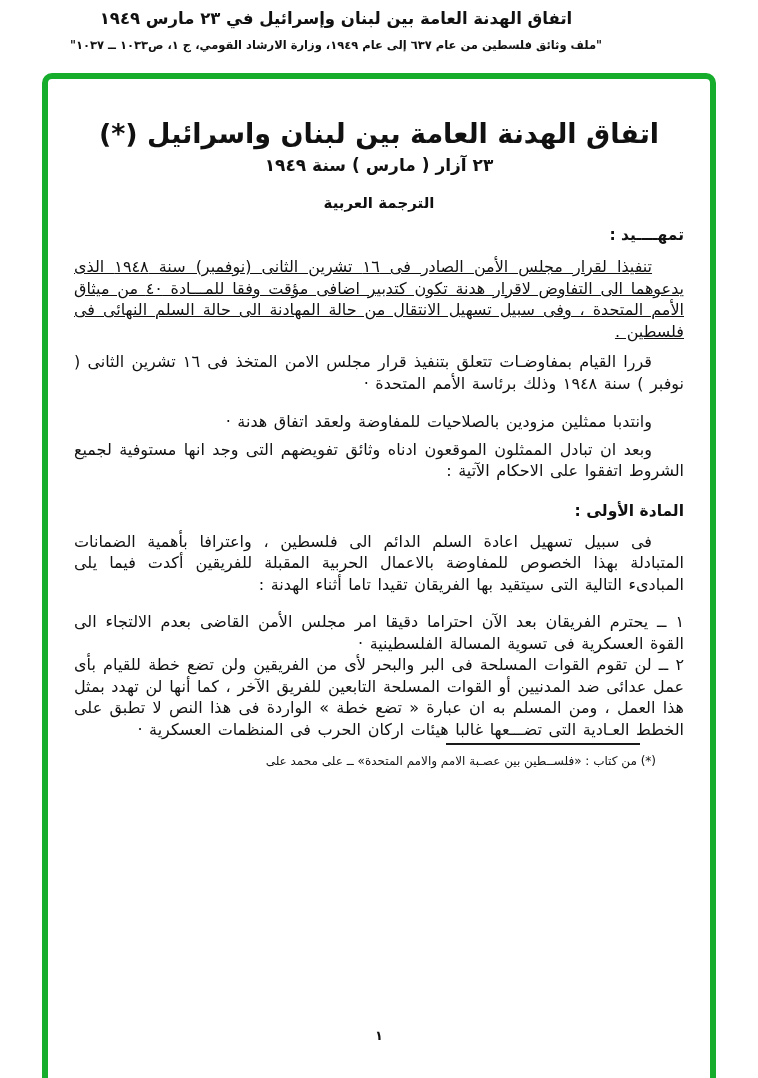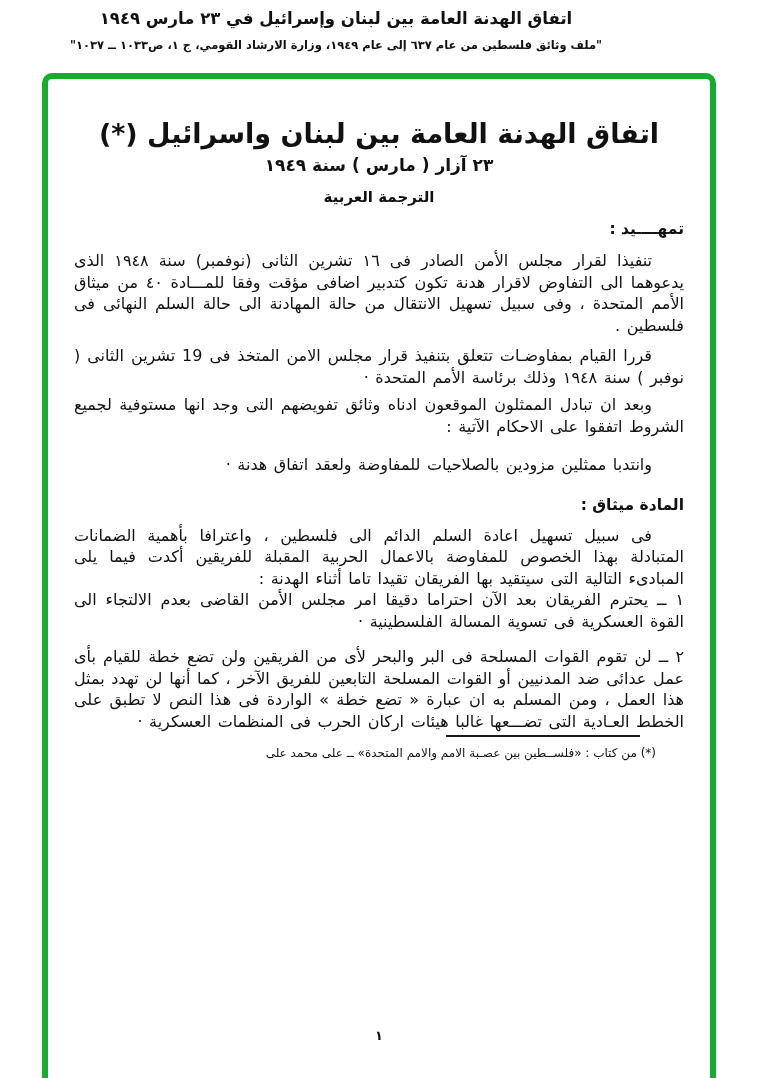--- a/index.html
+++ b/index.html
@@ -52,21 +52,21 @@
     line-height: 38px;
   }
   .doc-date {
     margin-top: 1px;
     text-align: center;
     font-size: 17px;
     font-weight: bold;
     line-height: 22px;
   }
   .translation-label {
-    margin-top: 11px;
+    margin-top: 17px;
     text-align: center;
     font-size: 15px;
     font-weight: bold;
     line-height: 20px;
   }
   .preamble-heading {
     margin-top: 12px;
     font-size: 15.5px;
     font-weight: bold;
     text-align: right;
@@ -83,26 +83,26 @@
   .para {
     margin: 0;
     font-size: 16px;
     line-height: 21.5px;
     text-align: justify;
     text-align-last: right;
     -moz-text-align-last: right;
     word-spacing: 1.5px;
   }
   .indent { text-indent: 32px; }
-  .mt10 { margin-top: 10px; }
+  .mt10 { margin-top: 10px; text-decoration: underline; }
   .mt9  { margin-top: 9px; }
   .mt17 { margin-top: 17px; }
   .mt6  { margin-top: 6px; }
-  .mt16 { }
-  .mt14 { margin-top: 14px; }
+  .mt16 { margin-top: 16px; }
+  .mt14 { }
   .section-heading {
     margin-top: 19px;
     font-size: 15.5px;
     font-weight: bold;
     text-align: right;
     line-height: 21px;
   }
   .footnote-rule {
     margin: 3px 44px 0 0;
     width: 194px;
@@ -134,25 +134,25 @@
 </div>
 
 <div class="frame">
   <div class="doc-title">اتفاق الهدنة العامة بين لبنان واسرائيل (*)</div>
   <div class="doc-date">٢٣ آزار ( مارس ) سنة ١٩٤٩</div>
   <div class="translation-label">الترجمة العربية</div>
 
   <div class="preamble-heading">تمهــــيد :</div>
 
   <p class="para indent mt10">تنفيذا لقرار مجلس الأمن الصادر فى ١٦ تشرين الثانى (نوفمبر) سنة ١٩٤٨ الذى يدعوهما الى التفاوض لاقرار هدنة تكون كتدبير اضافى مؤقت وفقا للمـــادة ٤٠ من ميثاق الأمم المتحدة ، وفى سبيل تسهيل الانتقال من حالة المهادنة الى حالة السلم النهائى فى فلسطين .</p>
-  <p class="para indent mt9">قررا القيام بمفاوضـات تتعلق بتنفيذ قرار مجلس الامن المتخذ فى 19 تشرين الثانى ( نوفبر ) سنة ١٩٤٨ وذلك برئاسة الأمم المتحدة ·</p>
+  <p class="para indent mt9">قررا القيام بمفاوضـات تتعلق بتنفيذ قرار مجلس الامن المتخذ فى ١٦ تشرين الثانى ( نوفبر ) سنة ١٩٤٨ وذلك برئاسة الأمم المتحدة ·</p>
+  <p class="para indent mt17">وانتدبا ممثلين مزودين بالصلاحيات للمفاوضة ولعقد اتفاق هدنة ·</p>
   <p class="para indent mt6">وبعد ان تبادل الممثلون الموقعون ادناه وثائق تفويضهم التى وجد انها مستوفية لجميع الشروط اتفقوا على الاحكام الآتية :</p>
-  <p class="para indent mt17">وانتدبا ممثلين مزودين بالصلاحيات للمفاوضة ولعقد اتفاق هدنة ·</p>
 
-  <div class="section-heading">المادة ميثاق :</div>
+  <div class="section-heading">المادة الأولى :</div>
   <p class="para indent mt9">فى سبيل تسهيل اعادة السلم الدائم الى فلسطين ، واعترافا بأهمية الضمانات المتبادلة بهذا الخصوص للمفاوضة بالاعمال الحربية المقبلة للفريقين أكدت فيما يلى المبادىء التالية التى سيتقيد بها الفريقان تقيدا تاما أثناء الهدنة :</p>
   <p class="para mt16">١ ــ يحترم الفريقان بعد الآن احتراما دقيقا امر مجلس الأمن القاضى بعدم الالتجاء الى القوة العسكرية فى تسوية المسالة الفلسطينية ·</p>
   <p class="para mt14">٢ ــ لن تقوم القوات المسلحة فى البر والبحر لأى من الفريقين ولن تضع خطة للقيام بأى عمل عدائى ضد المدنيين أو القوات المسلحة التابعين للفريق الآخر ، كما أنها لن تهدد بمثل هذا العمل ، ومن المسلم به ان عبارة « تضع خطة » الواردة فى هذا النص لا تطبق على الخطط العـادية التى تضـــعها غالبا هيئات اركان الحرب فى المنظمات العسكرية ·</p>
 
   <div class="footnote-rule"></div>
   <div class="footnote">(*) من كتاب : «فلســطين بين عصـبة الامم والامم المتحدة» ــ على محمد على</div>
 </div>
 
 <div class="page-number">١</div>
 

